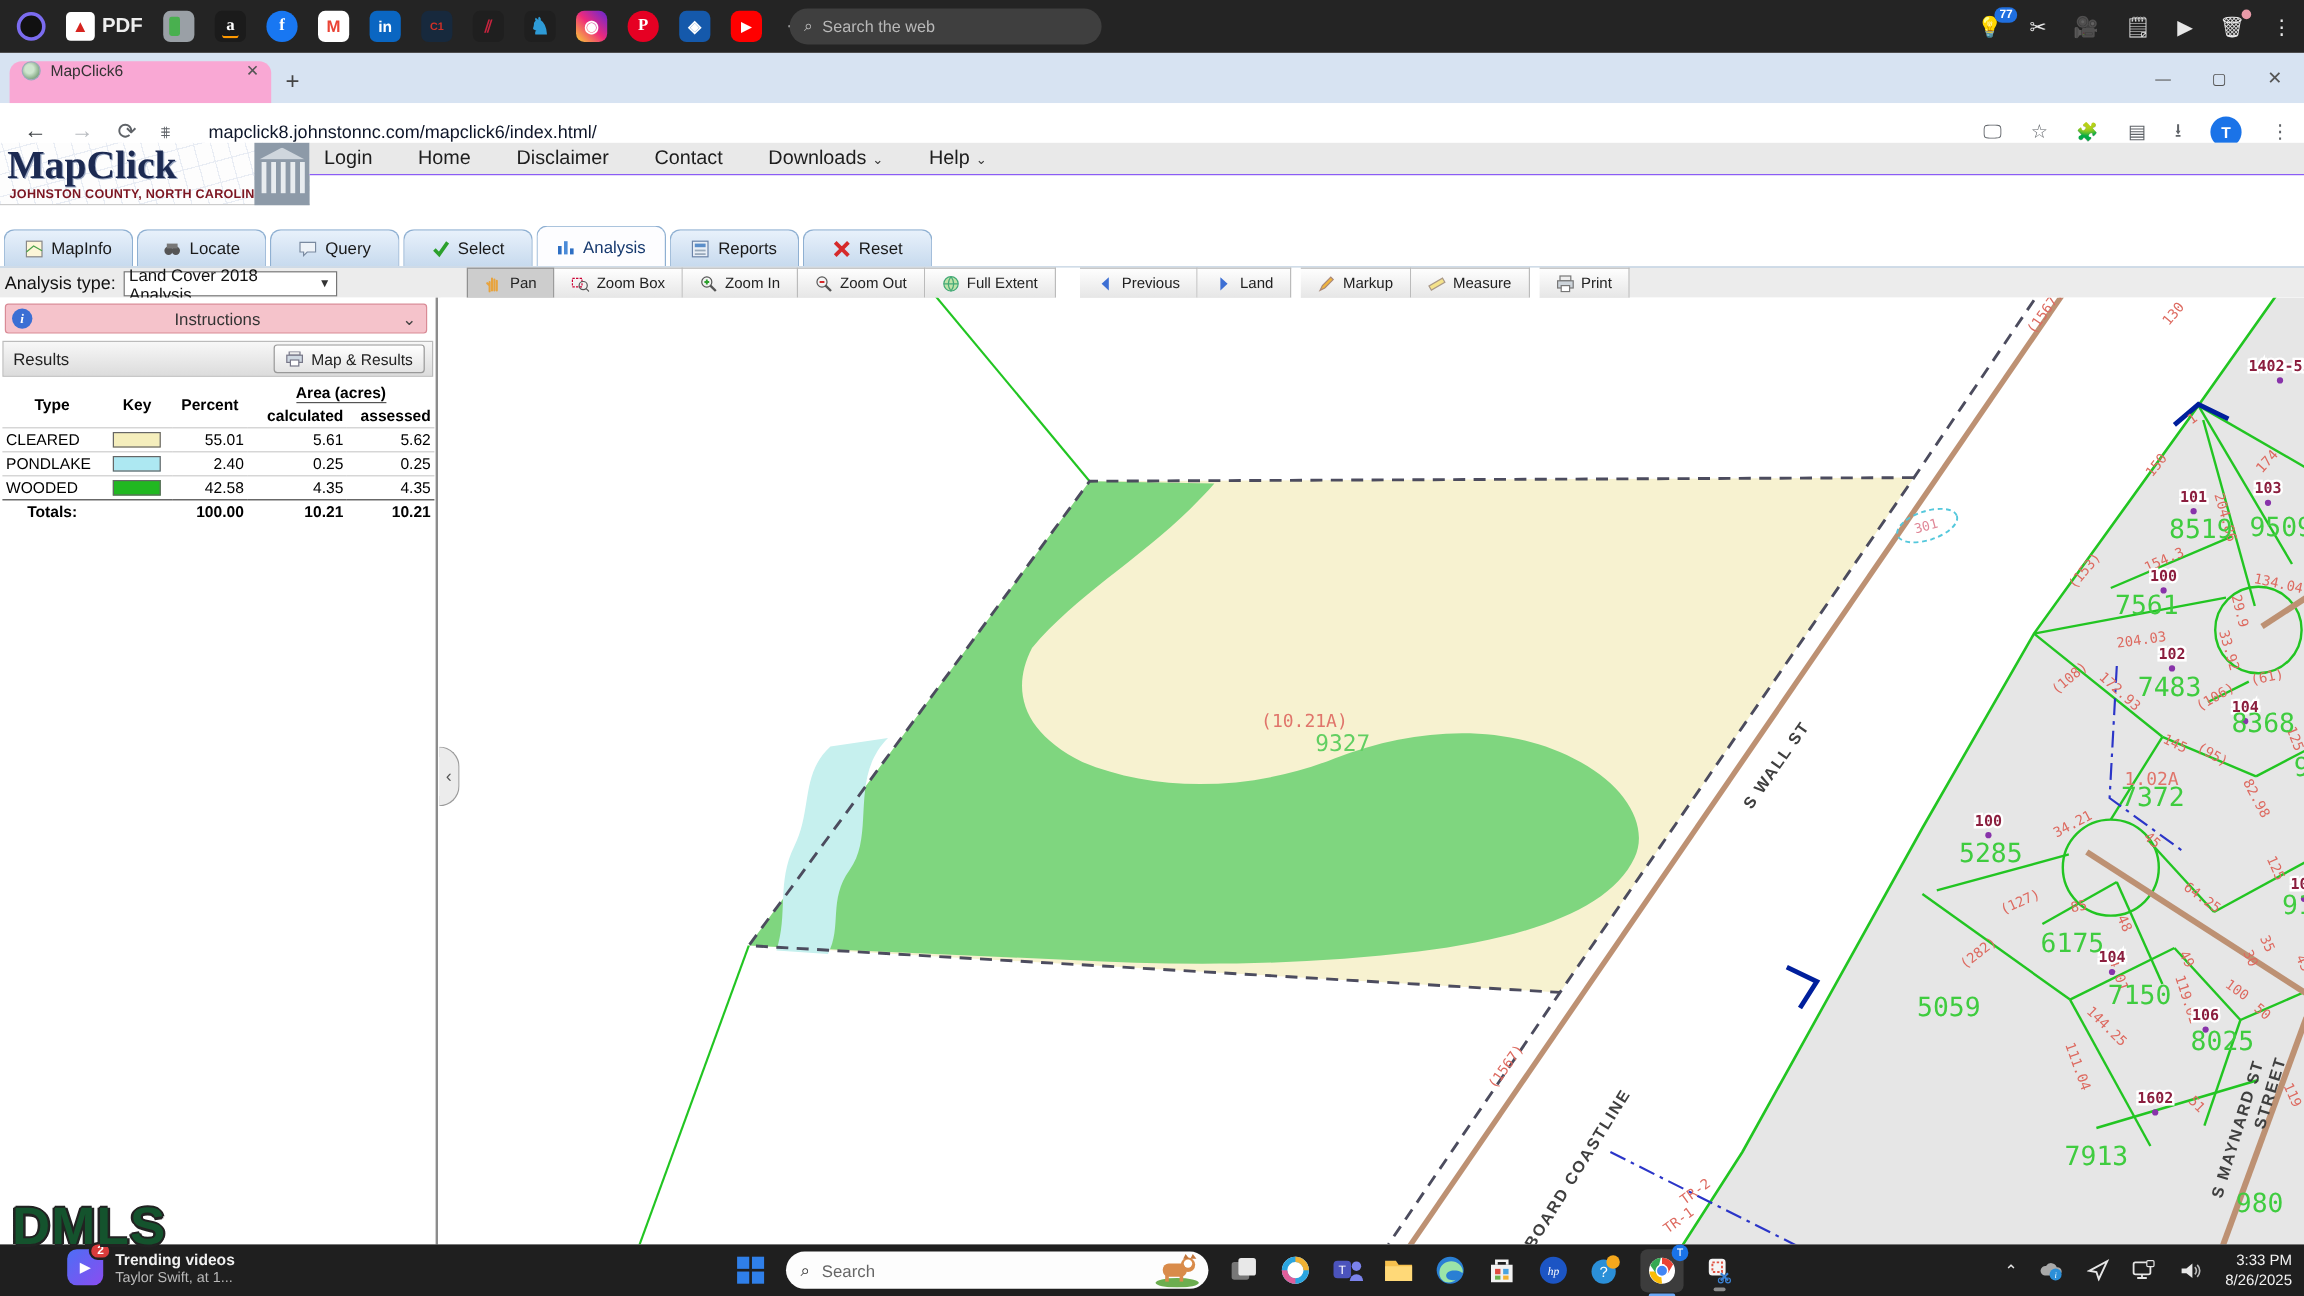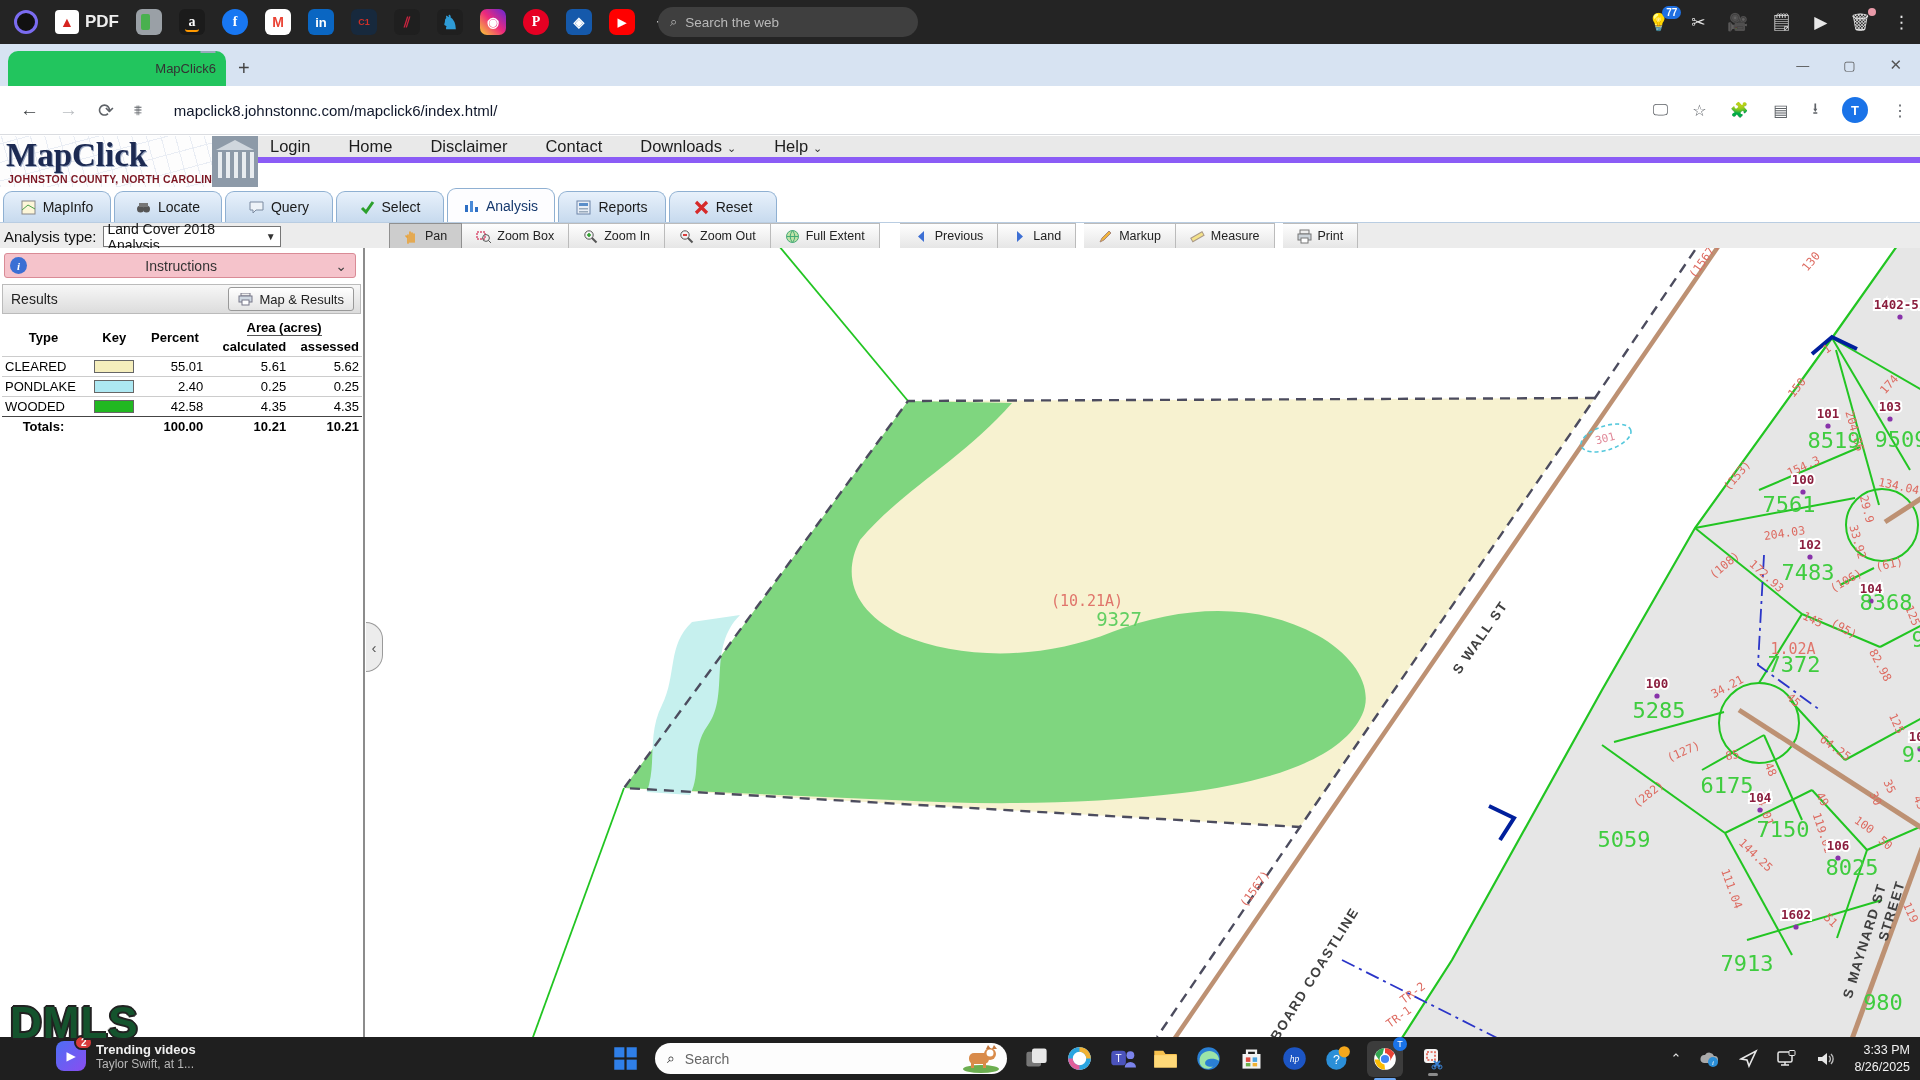--- a/index.html
+++ b/index.html
@@ -12,44 +12,44 @@
   .pdf-wrap { display:flex; align-items:center; gap:6px; color:#eee; font-size:17px; font-weight:bold; }
   .plusbtn { color:#ccc; font-size:22px; font-weight:normal; padding:0 4px; }
   #websearch { position:absolute; left:658px; top:7px; width:260px; height:30px; background:#3f3f3f; border-radius:15px; display:flex; align-items:center; gap:8px; padding-left:12px; color:#b9b9b9; font-size:13.5px; }
   .tb-right { position:absolute; right:10px; top:0; height:44px; display:flex; align-items:center; gap:22px; color:#e8e8e8; }
   .tbr-i { position:relative; font-size:17px; }
   .badge77 { position:absolute; top:-6px; right:-12px; background:#1f6fe0; color:#fff; border-radius:9px; font-size:10px; padding:1px 4px; font-weight:bold; }
   .pinkdot { position:absolute; top:-4px; right:-5px; width:8px; height:8px; border-radius:4px; background:#e89aa8; }
 
   
   #tabstrip { position:absolute; left:0; top:44px; width:1920px; height:42px; background:#d7e3f2; }
-  #tab { position:absolute; left:8px; top:7px; width:218px; height:35px; background:#22c55e; border-radius:10px 10px 0 0; display:flex; align-items:flex-end; padding:0 10px; gap:8px; font-size:13px; color:#333;flex-direction:column; }
+  #tab { position:absolute; left:8px; top:7px; width:218px; height:35px; background:#f9a8d4; border-radius:10px 10px 0 0; display:flex; align-items:flex-start; padding:0 10px; gap:8px; font-size:13px; color:#333; }
   .favicon { width:16px; height:16px; border-radius:8px; background:radial-gradient(circle at 40% 40%, #cfe6cf 30%, #4f7d4f); border:1px solid #9ab; }
   .tabx { margin-left:auto; color:#555; font-size:13px; }
   .newtab { position:absolute; left:238px; top:13px; color:#444; font-size:20px; }
   .winctl { position:absolute; top:6px; height:30px; display:flex; gap:34px; color:#555; font-size:13px; right:18px; align-items:center; }
 
   
   #urlrow { position:absolute; left:0; top:86px; width:1920px; height:49px; background:#fff; border-bottom:1px solid #dadce0; display:flex; align-items:center; color:#5f6368; }
   #urlrow .nav-ic { font-size:19px; margin-left:20px; }
   #urltext { font-size:15px; color:#0f172a; margin-left:32px; }
   .url-right { position:absolute; right:12px; display:flex; gap:24px; align-items:center; }
   .avatarT { width:26px; height:26px; border-radius:13px; background:#1a73e8; color:#fff; display:flex; align-items:center; justify-content:center; font-size:13px; font-weight:bold; }
 
   
-  #mcheader { position:absolute; left:0; top:136px; width:1920px; height:52px; background:#fff; }
+  #mcheader { position:absolute; left:0; top:119px; width:1920px; height:52px; background:#fff; }
   #logo { position:absolute; left:0; top:0; width:258px; height:52px; background:
      repeating-linear-gradient(75deg, #e9edf4 0 1px, transparent 1px 14px),
      repeating-linear-gradient(-15deg, #e9edf4 0 1px, #fdfdfd 1px 18px); border-bottom:1px solid #ccc; }
   #logo-title { position:absolute; left:6px; top:1px; font-family:"Liberation Serif",serif; font-weight:bold; font-size:33px; color:#1c2a52; text-shadow:1px 1px 0 #9aa7c0; }
   #logo-sub { position:absolute; left:8px; top:37px; font-size:10.5px; font-weight:bold; color:#7c1622; letter-spacing:0.2px; }
   #courthouse { position:absolute; left:212px; top:0; width:46px; height:52px; background:#8d9aa8; overflow:hidden; }
   #courthouse .roof { position:absolute; left:4px; top:4px; width:38px; height:10px; background:#cfd6dd; clip-path:polygon(0 100%,50% 0,100% 100%); }
   #courthouse .col { position:absolute; top:16px; width:4px; height:26px; background:#e8ecef; }
-  #navstrip { position:absolute; left:258px; top:0; width:1662px; height:27px; background:#e9e9e9; border-bottom:6px solid #8b5cf6; display:flex; align-items:center; gap:38px; padding-left:12px; font-size:16.5px; color:#1d1d1d; }
+  #navstrip { position:absolute; left:258px; top:0; width:1662px; height:27px; background:#e9e9e9; border-bottom:1px solid #8b5cf6; display:flex; align-items:center; gap:38px; padding-left:12px; font-size:16.5px; color:#1d1d1d; }
   #dataset { position:absolute; left:258px; top:27px; width:1662px; height:25px; background:#fff; display:flex; align-items:center; padding-left:12px; font-size:15px; color:#111; }
   .navcaret { font-size:11px; color:#333; margin-left:5px; }
 
   
   #ftabs { position:absolute; left:0; top:187px; width:1920px; height:35px; background:#fff; display:flex; align-items:flex-end; gap:3px; padding-left:3px; }
   .ftab { height:31px; width:108px; border:1px solid #8fb0d2; border-bottom:none; border-radius:9px 9px 0 0; background:linear-gradient(#e8f1fb,#c7daee); display:flex; align-items:center; justify-content:center; gap:7px; font-size:14px; color:#1a1a1a; }
   .ftab.active { background:#fdfdff; color:#16396e; height:34px; }
   .fticon { width:15px; height:15px; display:inline-block; }
 
   

